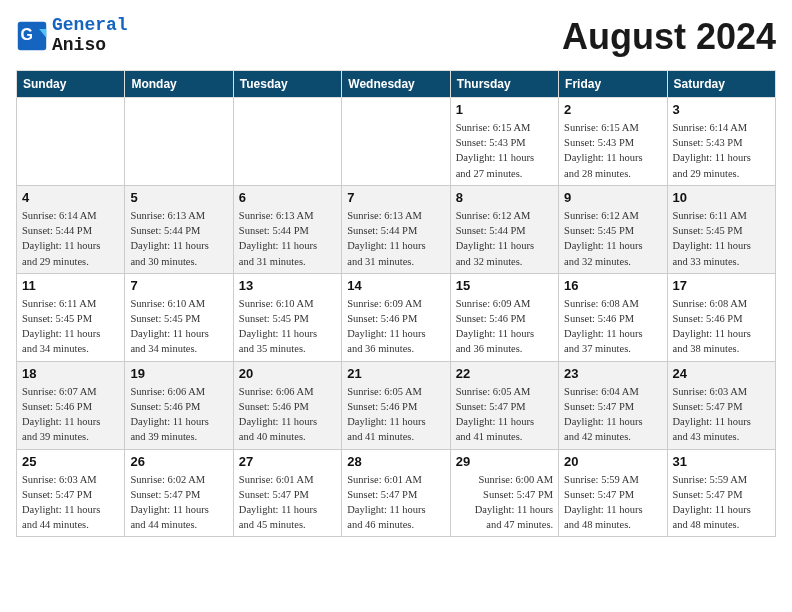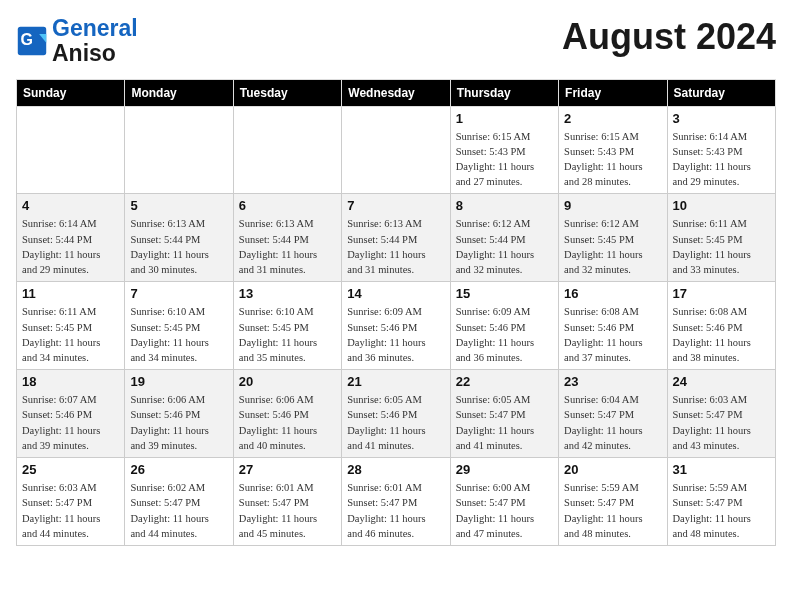--- a/index.html
+++ b/index.html
@@ -15,24 +15,25 @@
       justify-content: space-between;
       align-items: flex-start;
       margin-bottom: 12px;
     }
     .logo {
       display: flex;
       align-items: center;
       gap: 4px;
     }
     .logo-text {
-      font-size: 23px;
+      font-size: 18px;
       font-weight: bold;
       color: #1a1a1a;
       line-height: 1.1;
+      font-family: Liberation Mono, monospace;
     }
     .logo-text span {
       color: #1565c0;
     }
     .logo-icon {
       width: 32px;
       height: 32px;
     }
     .title-block {
       text-align: center;
@@ -45,21 +46,21 @@
     .location {
       font-size: 15px;
       color: #333;
     }
     .calendar {
       width: 100%;
       border-collapse: collapse;
       font-size: 11px;
     }
     .calendar th {
-      background: #000000;
+      background: #0c4a6e;
       color: #fff;
       text-align: left;
       padding: 6px 6px;
       font-size: 12px;
       font-weight: bold;
       border: 1px solid #ddd;
     }
     .calendar td {
       vertical-align: top;
       padding: 4px 5px;
@@ -324,21 +325,21 @@
         </td>
         <td>
           <div class="day-num">28</div>
           <div class="day-detail" style="white-space: pre-line;">Sunrise: 6:01 AM
 Sunset: 5:47 PM
 Daylight: 11 hours
 and 46 minutes.</div>
         </td>
         <td>
           <div class="day-num">29</div>
-          <div class="day-detail" style="white-space: pre-line;">Sunrise: 6:00 AM
+          <div class="day-detail" style="white-space: pre-line; text-align: right;">Sunrise: 6:00 AM
 Sunset: 5:47 PM
 Daylight: 11 hours
 and 47 minutes.</div>
         </td>
         <td>
           <div class="day-num">20</div>
           <div class="day-detail" style="white-space: pre-line;">Sunrise: 5:59 AM
 Sunset: 5:47 PM
 Daylight: 11 hours
 and 48 minutes.</div>

